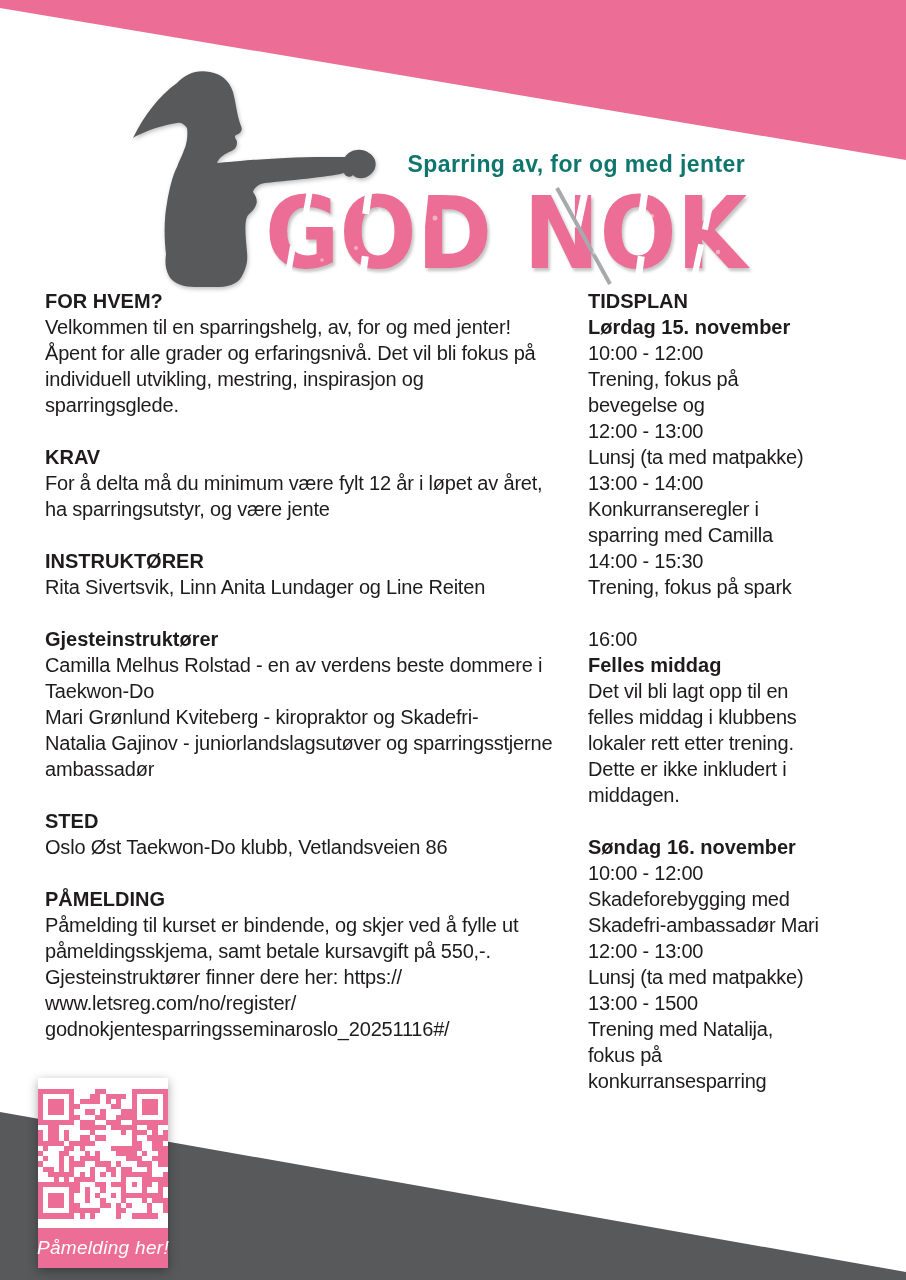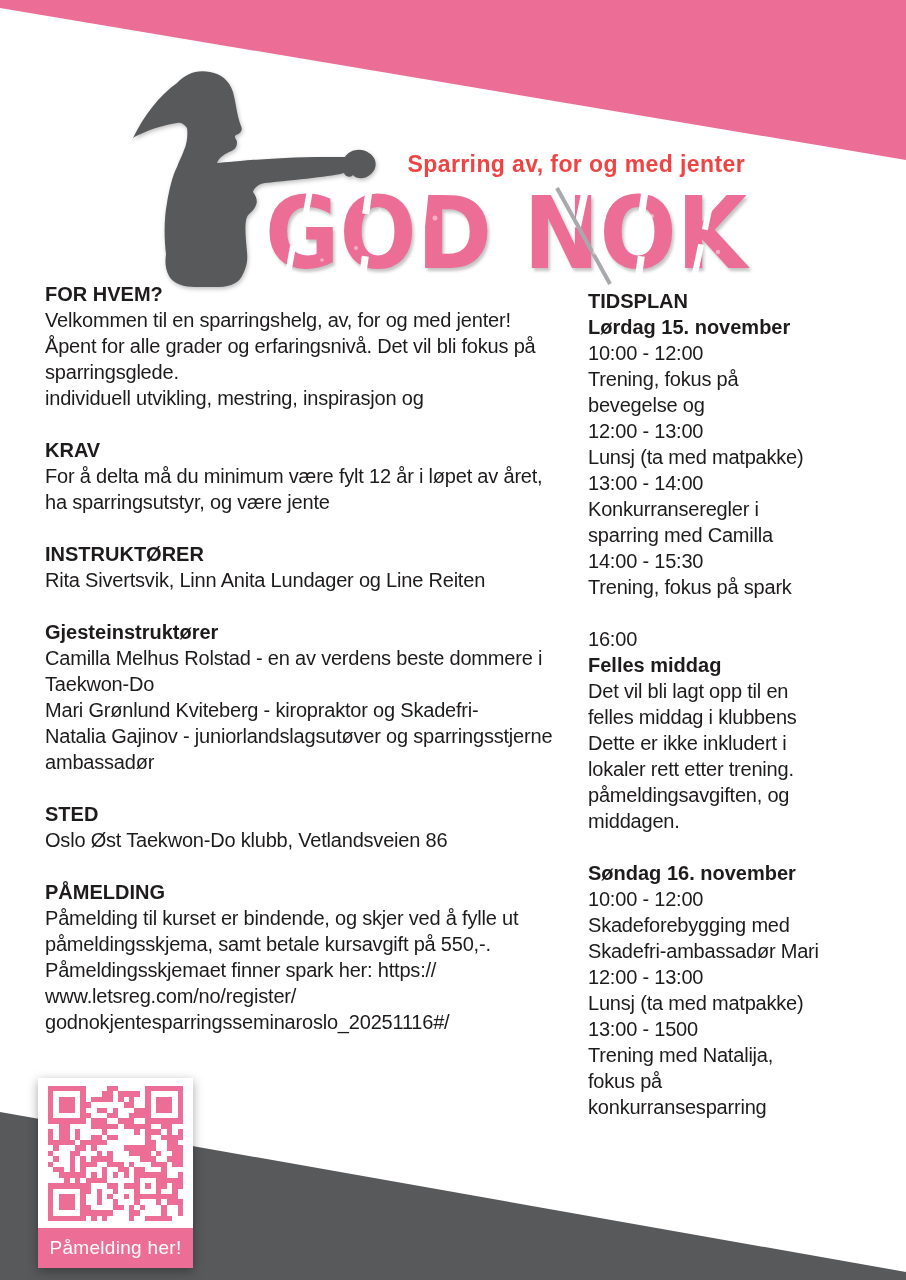--- a/index.html
+++ b/index.html
@@ -23,47 +23,48 @@
   .banner-city{
     position:absolute;top:68px;right:18px;
     font-size:50px;font-weight:700;color:#58595b;
     line-height:1;white-space:nowrap;
   }
   
   .silhouette{position:absolute;left:115px;top:70px;z-index:2;
     filter:drop-shadow(1px 2px 2px rgba(0,0,0,.25));}
   .tagline{
     position:absolute;top:151px;right:161px;z-index:2;
-    font-size:23px;font-weight:700;color:#ef4444;letter-spacing:.4px;
+    font-size:23px;font-weight:700;color:#0f766e;letter-spacing:.4px;
     white-space:nowrap;
   }
   .godnok{position:absolute;left:260px;top:186px;z-index:2;}
   .godnok text{
     font-family:"DejaVu Sans", sans-serif;font-weight:700;
     fill:#ec6d96;font-size:100px;
   }
   
-  .left-col{position:absolute;left:45px;top:281px;width:550px;z-index:3;}
+  .left-col{position:absolute;left:45px;top:288px;width:550px;z-index:3;}
   .right-col{position:absolute;left:588px;top:288px;width:292px;z-index:3;}
   .sec{margin:0 0 26px 0;}
   .line{line-height:26px;font-size:20px;letter-spacing:-0.2px;white-space:nowrap;}
   .h{font-weight:700;letter-spacing:0;}
   .u{text-decoration-thickness:1.5px;text-underline-offset:3px;}
   .gap{height:26px;}
   
   .bottom-triangle{
     position:absolute;left:0;top:1110px;width:906px;height:170px;
     background:#58595b;
     clip-path:polygon(0 2px,906px 162px,906px 170px,0 170px);
     z-index:1;
   }
   .qr-card{
-    position:absolute;left:38px;top:1078px;width:155px;height:190px;
+    position:absolute;left:38px;top:1078px;width:130px;height:190px;
     background:#ffffff;z-index:4;
     box-shadow:0 3px 10px rgba(0,0,0,.35);
+    font-style:italic;
   }
   .qr-frame{height:150px;display:flex;align-items:center;justify-content:center;}
   .qr-footer{
     height:40px;background:#ec6d96;color:#ffffff;
     display:flex;align-items:center;justify-content:center;
     font-size:19px;letter-spacing:.3px;white-space:nowrap;
   }
 </style>
 </head>
 <body>
@@ -134,22 +135,22 @@
     <circle cx="458" cy="66" r="2.2"></circle>
       <circle cx="62" cy="74" r="1.8"></circle>
   </g>
 </svg>
 
 <div class="left-col">
   <div class="sec">
     <div class="line h">FOR HVEM?</div>
     <div class="line">Velkommen til en sparringshelg, av, for og med jenter!</div>
     <div class="line">Åpent for alle grader og erfaringsnivå. Det vil bli fokus på</div>
+    <div class="line">individuell utvikling, mestring, inspirasjon og</div>
     <div class="line">sparringsglede.</div>
-    <div class="line">individuell utvikling, mestring, inspirasjon og</div>
   </div>
   <div class="sec">
     <div class="line h">KRAV</div>
     <div class="line">For å delta må du minimum være fylt 12 år i løpet av året,</div>
     <div class="line">ha sparringsutstyr, og være jente</div>
   </div>
   <div class="sec">
     <div class="line h">INSTRUKTØRER</div>
     <div class="line">Rita Sivertsvik, Linn Anita Lundager og Line Reiten</div>
   </div>
@@ -162,21 +163,21 @@
     <div class="line">ambassadør</div>
   </div>
   <div class="sec">
     <div class="line h">STED</div>
     <div class="line">Oslo Øst Taekwon-Do klubb, Vetlandsveien 86</div>
   </div>
   <div class="sec">
     <div class="line h">PÅMELDING</div>
     <div class="line">Påmelding til kurset er bindende, og skjer ved å fylle ut</div>
     <div class="line">påmeldingsskjema, samt betale kursavgift på 550,-.</div>
-    <div class="line"><span>Påmeldingsskjemaet finner spark her: </span><span class="u">https://</span></div>
+    <div class="line"><span>Gjesteinstruktører finner dere her: </span><span class="u">https://</span></div>
     <div class="line"><span class="u">www.letsreg.com/no/register/</span></div>
     <div class="line"><span class="u">godnokjentesparringsseminaroslo_20251116#/</span></div>
   </div>
 </div>
 
 <div class="right-col">
   <div class="line h">TIDSPLAN</div>
   <div class="line h">Lørdag 15. november</div>
   <div class="line u">10:00 - 12:00</div>
   <div class="line">Trening, fokus på</div>
@@ -186,23 +187,22 @@
   <div class="line u">13:00 - 14:00</div>
   <div class="line">Konkurranseregler i</div>
   <div class="line">sparring med Camilla</div>
   <div class="line u">14:00 - 15:30</div>
   <div class="line">Trening, fokus på spark</div>
   <div class="gap"></div>
   <div class="line u">16:00</div>
   <div class="line h">Felles middag</div>
   <div class="line">Det vil bli lagt opp til en</div>
   <div class="line">felles middag i klubbens</div>
+  <div class="line">lokaler rett etter trening.</div>
   <div class="line">Dette er ikke inkludert i</div>
-  <div class="line">lokaler rett etter trening.</div>
-  <div class="line">påmeldingsavgiften, og</div>
   <div class="line">middagen.</div>
   <div class="gap"></div>
   <div class="line h">Søndag 16. november</div>
   <div class="line u">10:00 - 12:00</div>
   <div class="line">Skadeforebygging med</div>
   <div class="line">Skadefri-ambassadør Mari</div>
   <div class="line u">12:00 - 13:00</div>
   <div class="line">Lunsj (ta med matpakke)</div>
   <div class="line u">13:00 - 1500</div>
   <div class="line">Trening med Natalija,</div>

